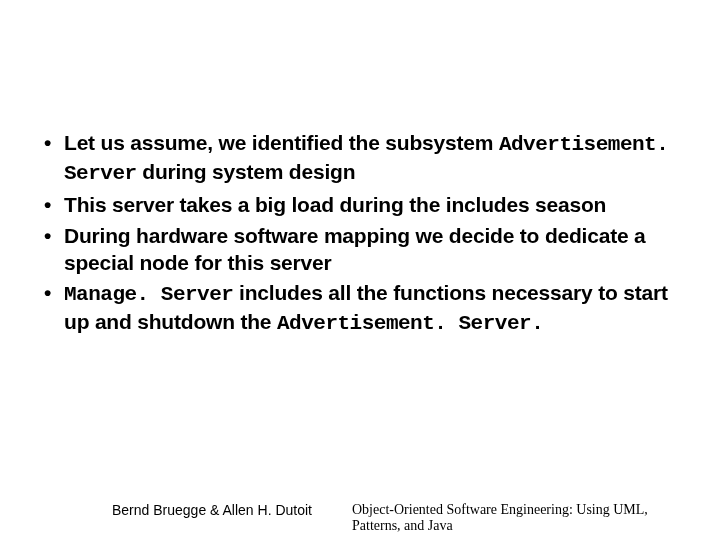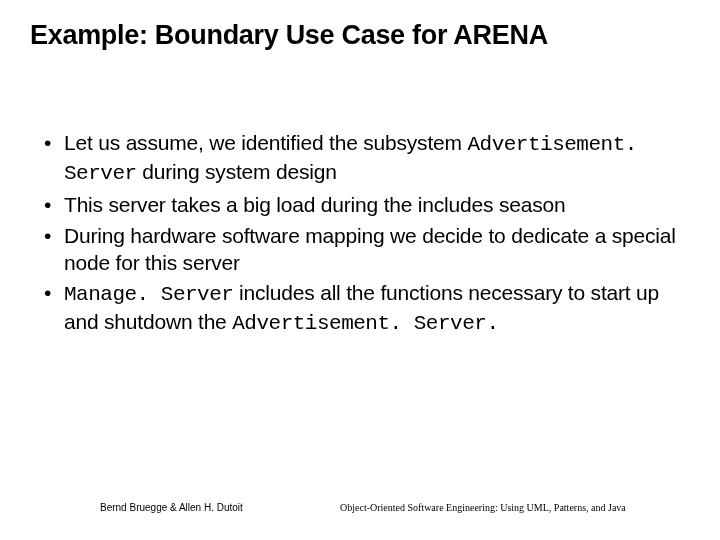--- a/index.html
+++ b/index.html
@@ -38,39 +38,40 @@
     margin: 0;
     padding: 0;
   }
   ul.bullets > li {
     position: relative;
     padding-left: 24px;
     font-size: 21px;
     line-height: 1.28;
     margin-bottom: 4px;
     letter-spacing: -0.2px;
+    font-weight: bold;
   }
   ul.bullets > li::before {
     content: "•";
     position: absolute;
     left: 4px;
     top: 0;
     font-size: 21px;
   }
   .mono {
     font-family: "Courier New", Courier, monospace;
     letter-spacing: -0.5px;
   }
   .footer {
     position: absolute;
     bottom: 12px;
-    left: 0;
+    left: 12px;
     right: 0;
     height: 26px;
-    font-size: 10px;
+    font-size: 14px;
     color: #000;
     padding-left: 28px;
   }
   .footer .left {
     position: absolute;
     left: 100px;
     top: 0;
   }
   .footer .right {
     position: absolute;
@@ -86,21 +87,20 @@
     right: 0;
     top: 12px;
     text-align: center;
   }
 </style>
 </head>
 <body>
 
 <div class="slide">
 
-  <div class="title">Example: Boundary Use Case for ARENA</div>
 
   <div class="body">
     <ul class="bullets">
       <li>
         <span>Let us assume, we identified the subsystem </span><span class="mono">Advertisement. Server</span><span> during system design</span>
       </li>
       <li>
         <span>This server takes a big load during the includes season</span>
       </li>
       <li>

